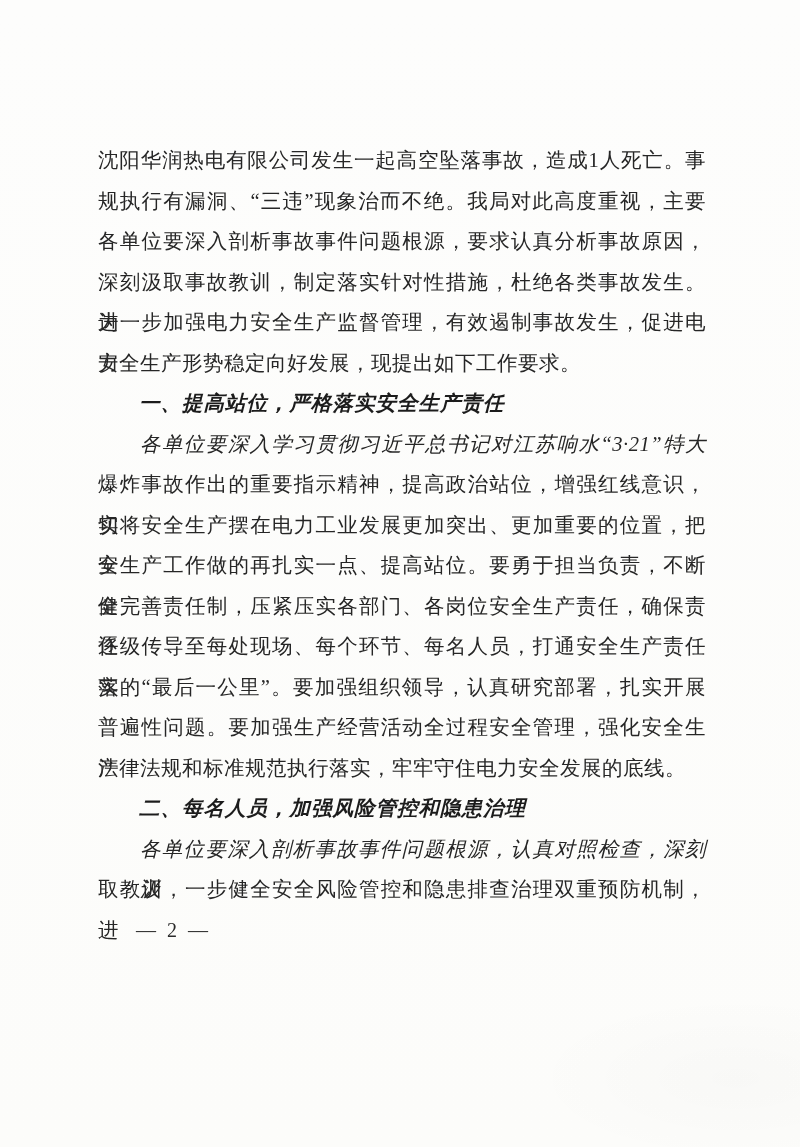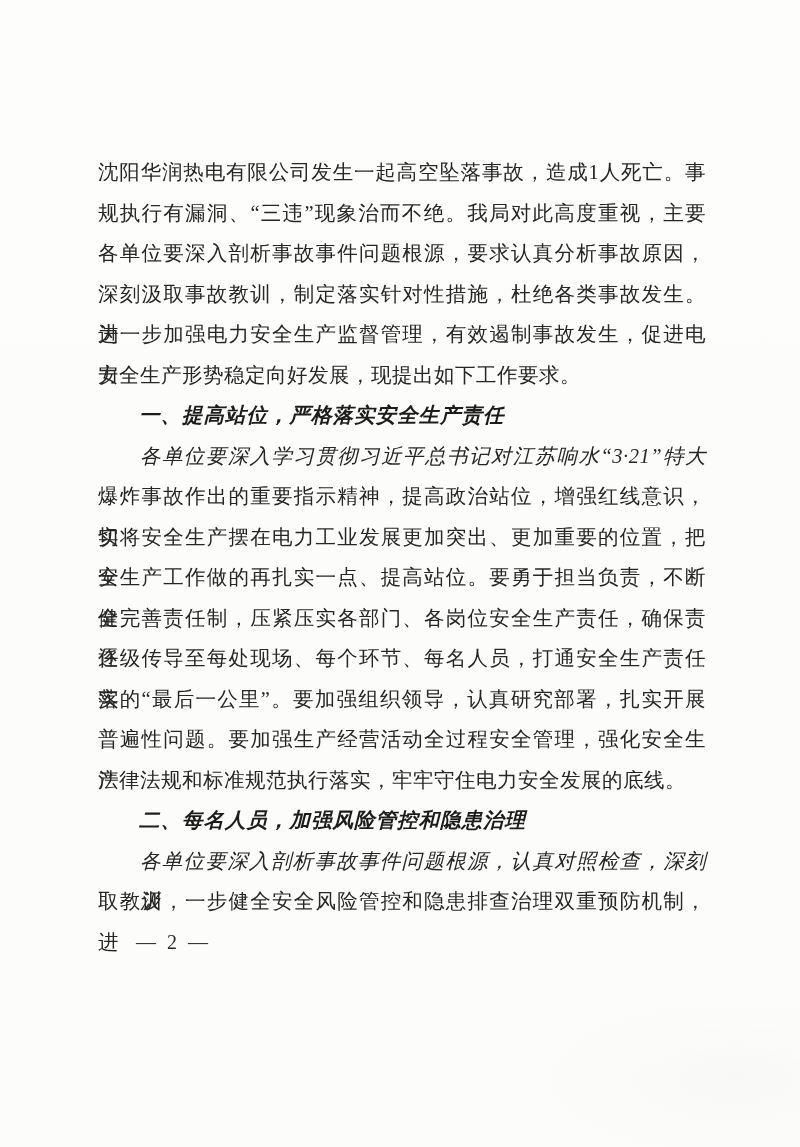--- a/index.html
+++ b/index.html
@@ -16,21 +16,21 @@
     position: relative;
     width: 800px;
     height: 1147px;
     background:
       radial-gradient(ellipse 300px 120px at 92% 94%, rgba(0,0,0,0.015), rgba(0,0,0,0) 70%),
       linear-gradient(180deg, #fdfdfc 0%, #fcfcfa 100%);
   }
   .text-block {
     position: absolute;
     left: 98px;
-    top: 152px;
+    top: 140px;
     width: 608px;
   }
   .line {
     font-family: "Liberation Serif", "DejaVu Serif", serif;
     font-size: 20.5px;
     line-height: 40.5px;
     height: 40.5px;
     color: #262626;
     white-space: nowrap;
     letter-spacing: 0.5px;

